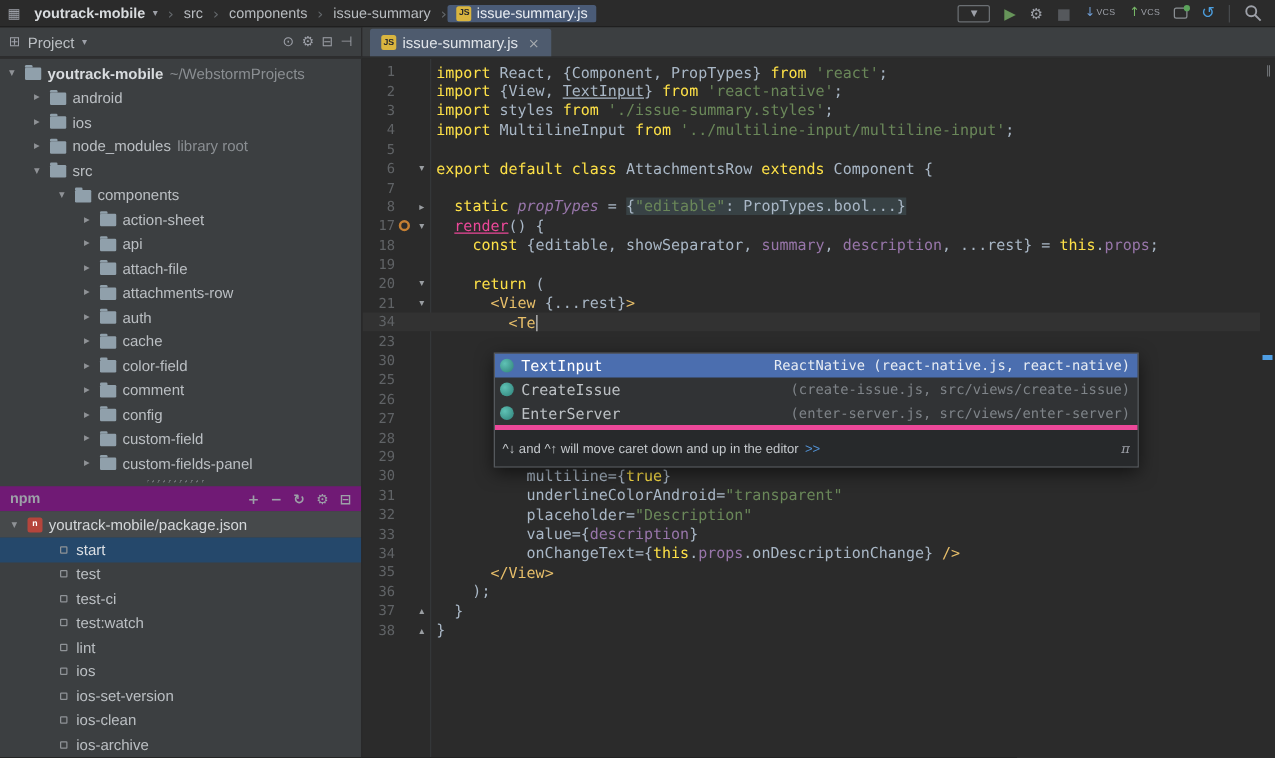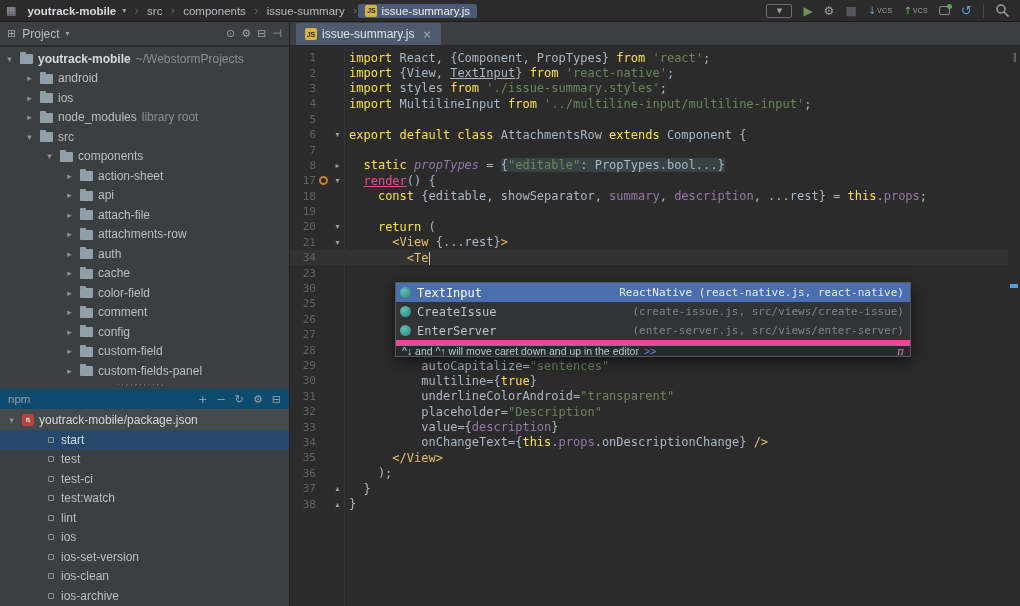--- a/index.html
+++ b/index.html
@@ -60,21 +60,21 @@
   .folder:before { content:""; position:absolute; top:-2px; left:0; width:6px; height:2px;
                    background:#90a0ab; border-radius:1px 1px 0 0; }
   .tlabel { white-space:nowrap; }
   .tlabel.bold { font-weight:bold; color:#d8dbde; }
   .tann { color:#8a8e92; white-space:nowrap; }
 
   .splitter { height:8px; position:relative; }
   .splitter:after { content:""; position:absolute; left:118px; top:3px; width:46px; height:2px;
                     background:repeating-linear-gradient(115deg,#6a6e72 0 1px,transparent 1px 4px); }
 
-  .npm-header { height:20px; background:#0c4a6e; display:flex; align-items:center; padding:0 8px; gap:9px; }
+  .npm-header { height:20px; background:#701a75; display:flex; align-items:center; padding:0 8px; gap:9px;font-weight:bold; }
   .npm-title { color:#9da0a8; font-size:11.5px; }
   .npm-spacer { flex:1; }
   .npm-hicon { color:#9da0a8; font-size:11px; font-family:"DejaVu Sans",sans-serif; }
   .npm-pkg { height:21px; display:flex; align-items:center; gap:5px; background:#46494b; padding-left:6px; }
   .npm-pkg-icon { width:12px; height:12px; background:#b5453c; border-radius:2px; color:#fff; font-size:7px;
                   font-weight:bold; display:flex; align-items:center; justify-content:center; flex:none; }
   .npm-pkg-label { color:#d4d7da; font-size:12px; }
   .npm-list { flex:1; }
   .nrow { height:19.5px; display:flex; align-items:center; gap:7px; padding-left:48px; color:#bbbfc3; font-size:12px; }
   .nrow.sel { background:#25486b; color:#dbdfe4; }
@@ -103,21 +103,21 @@
   .popup { position:absolute; left:105px; top:235px; width:516px; background:#313335;
            border:1px solid #55595d; box-shadow:0 4px 14px rgba(0,0,0,.6); z-index:5; }
   .prow { height:19px; display:flex; align-items:center; gap:6px; padding:0 6px 0 4px;
           font-size:12px; color:#bcc0c4; }
   .prow.psel { background:#4b6eaf; color:#fff; }
   .picon { width:11px; height:11px; border-radius:50%; flex:none;
            background:radial-gradient(circle at 35% 35%, #5fc2b5, #2e7f78); }
   .pname { flex:none; }
   .pright { flex:1; text-align:right; color:#7f8489; font-size:11px; white-space:nowrap; overflow:hidden; }
   .prow.psel .pright { color:#e7ecf3; }
-  .phint { height:16px; background:#27292b; border-top:6px solid #ec4899; display:flex; align-items:center;
+  .phint { height:33px; background:#27292b; border-top:4px solid #ec4899; display:flex; align-items:center;
            padding:0 6px; gap:5px; font-family:"Liberation Sans",sans-serif; font-size:10.5px; color:#c3c7cb; }
   .phint-link { color:#5394d8; }
   .phint-pi { margin-left:auto; color:#9da0a8; font-family:"DejaVu Serif",serif; font-style:italic; }
 
   
   .stripe { position:absolute; right:0; top:0; bottom:0; width:12px; }
   .stripe-widget { position:absolute; right:3px; top:5px; color:#7e8286; font-size:9px; font-family:"DejaVu Sans",sans-serif; }
   .stripe-caretmark { position:absolute; right:2px; top:237px; width:8px; height:4px; background:#4f9ee3; }
 </style>
 </head>

